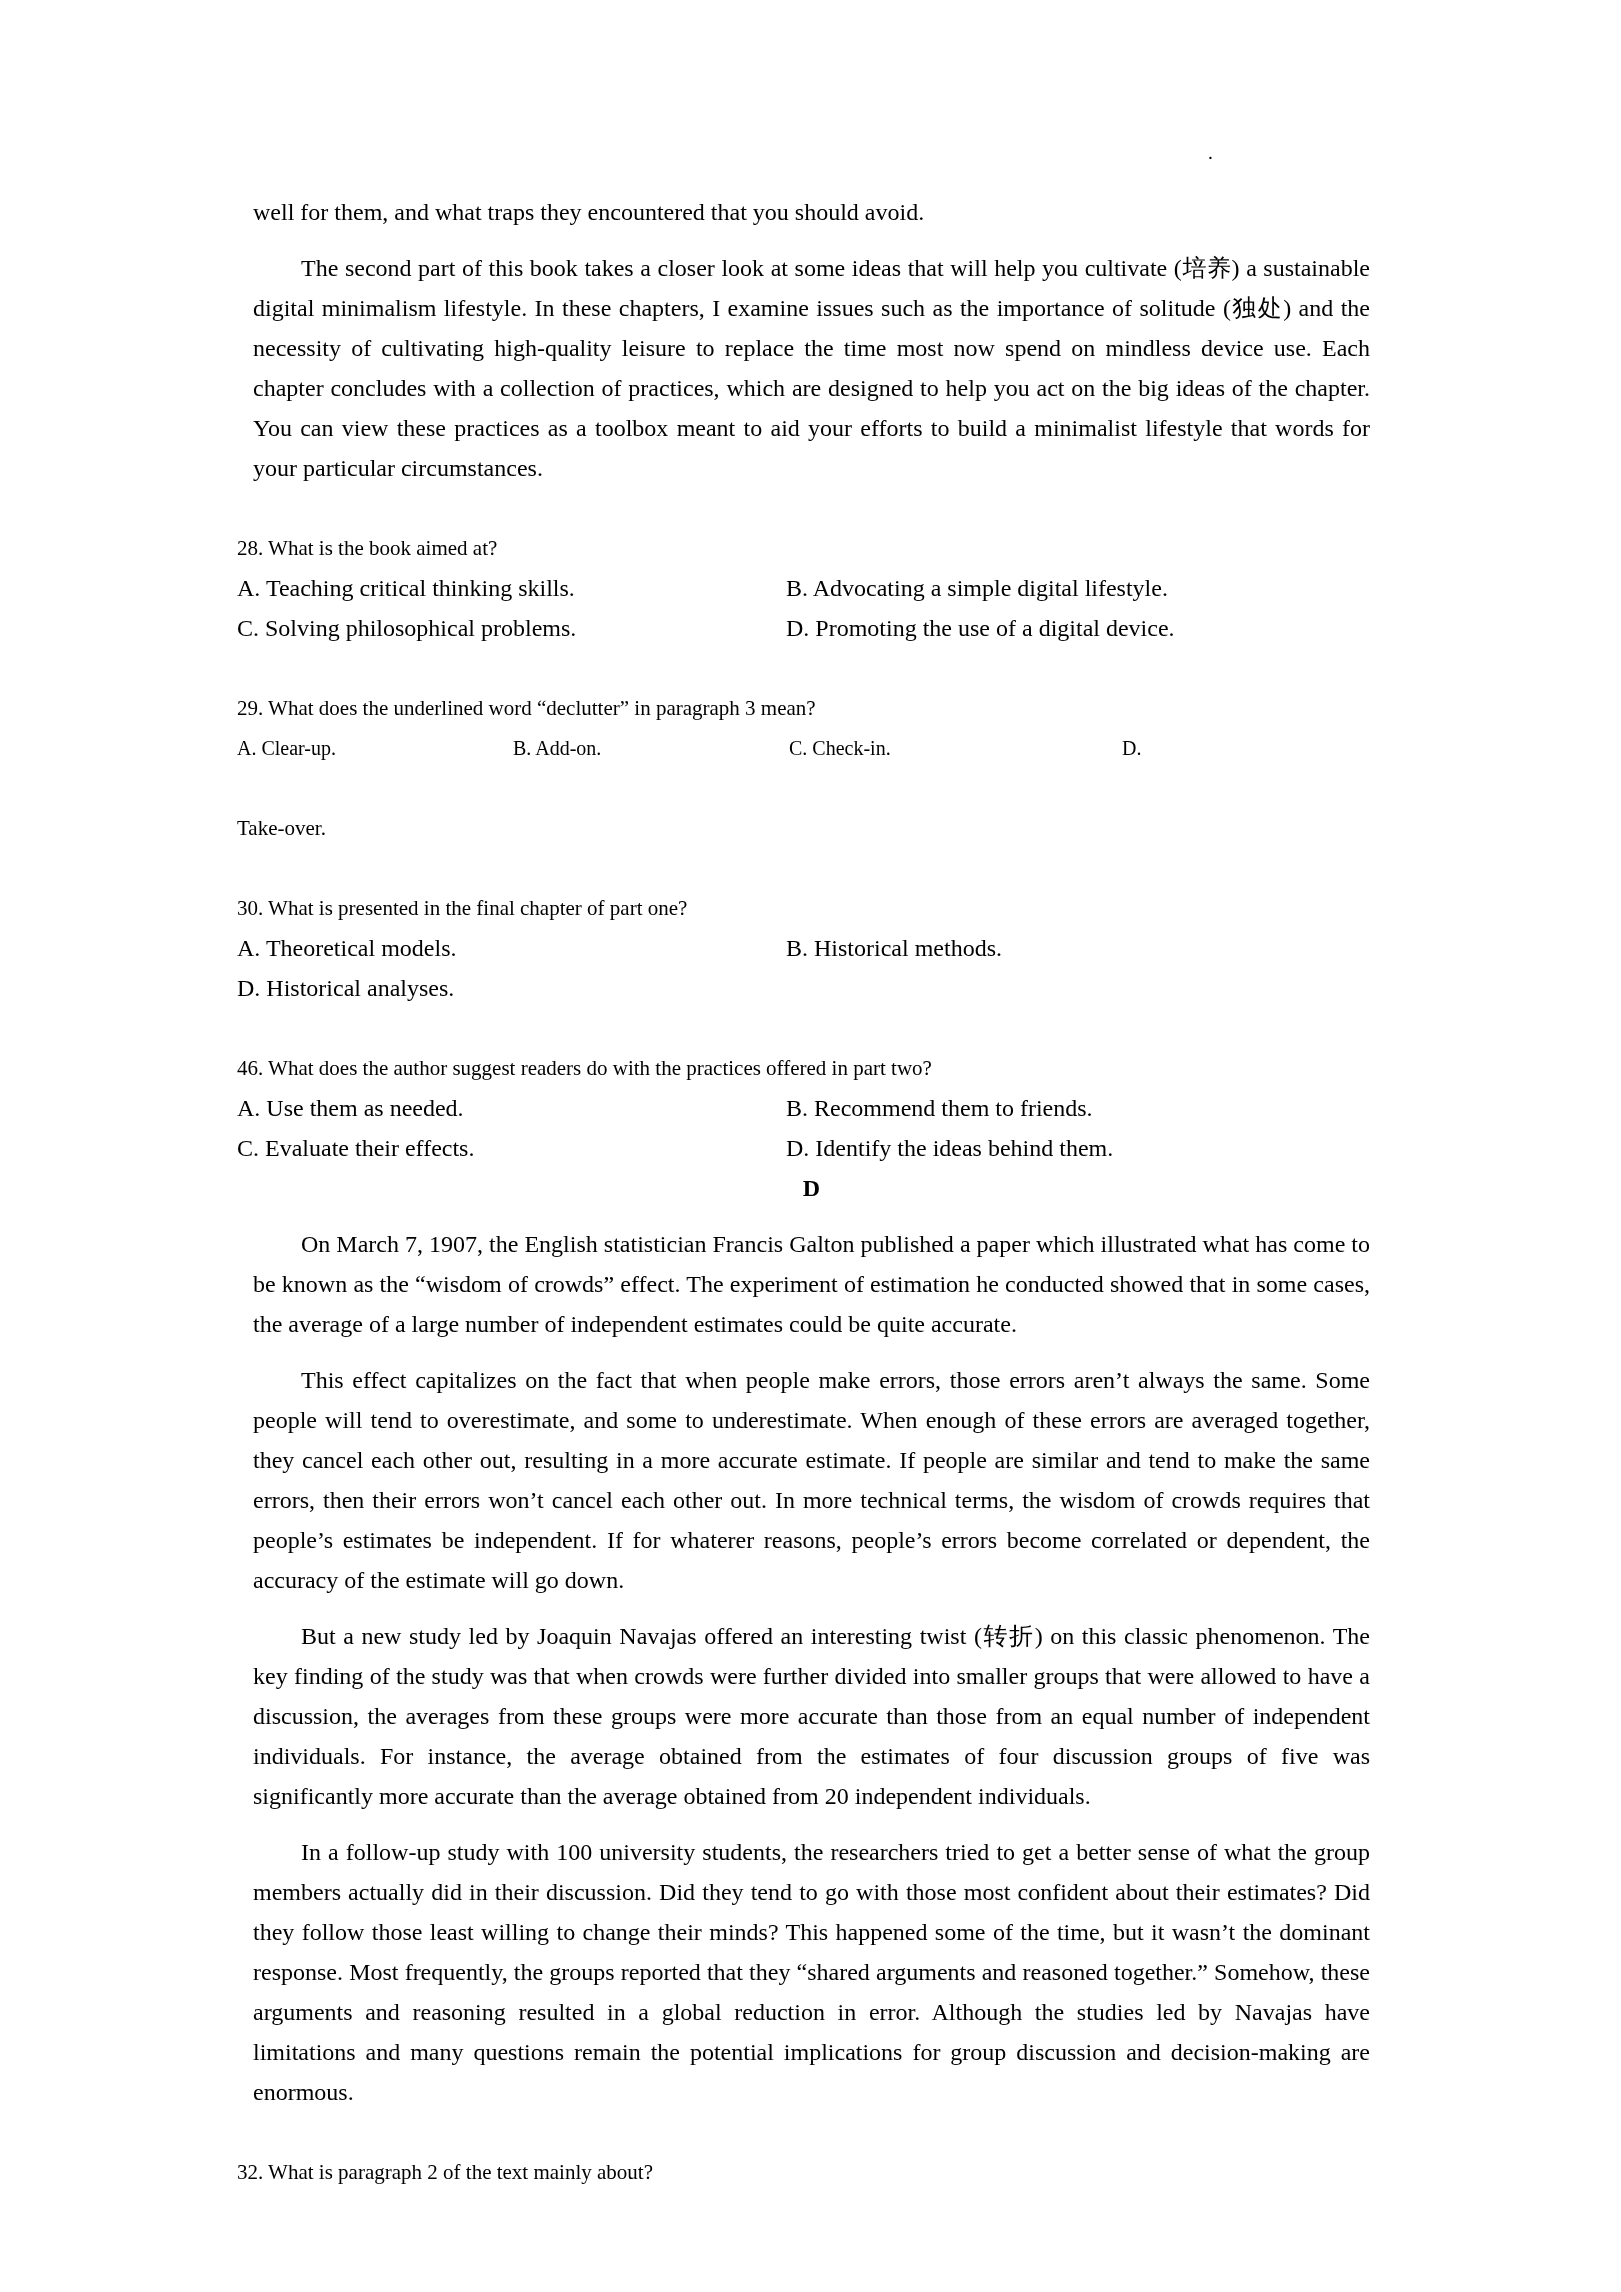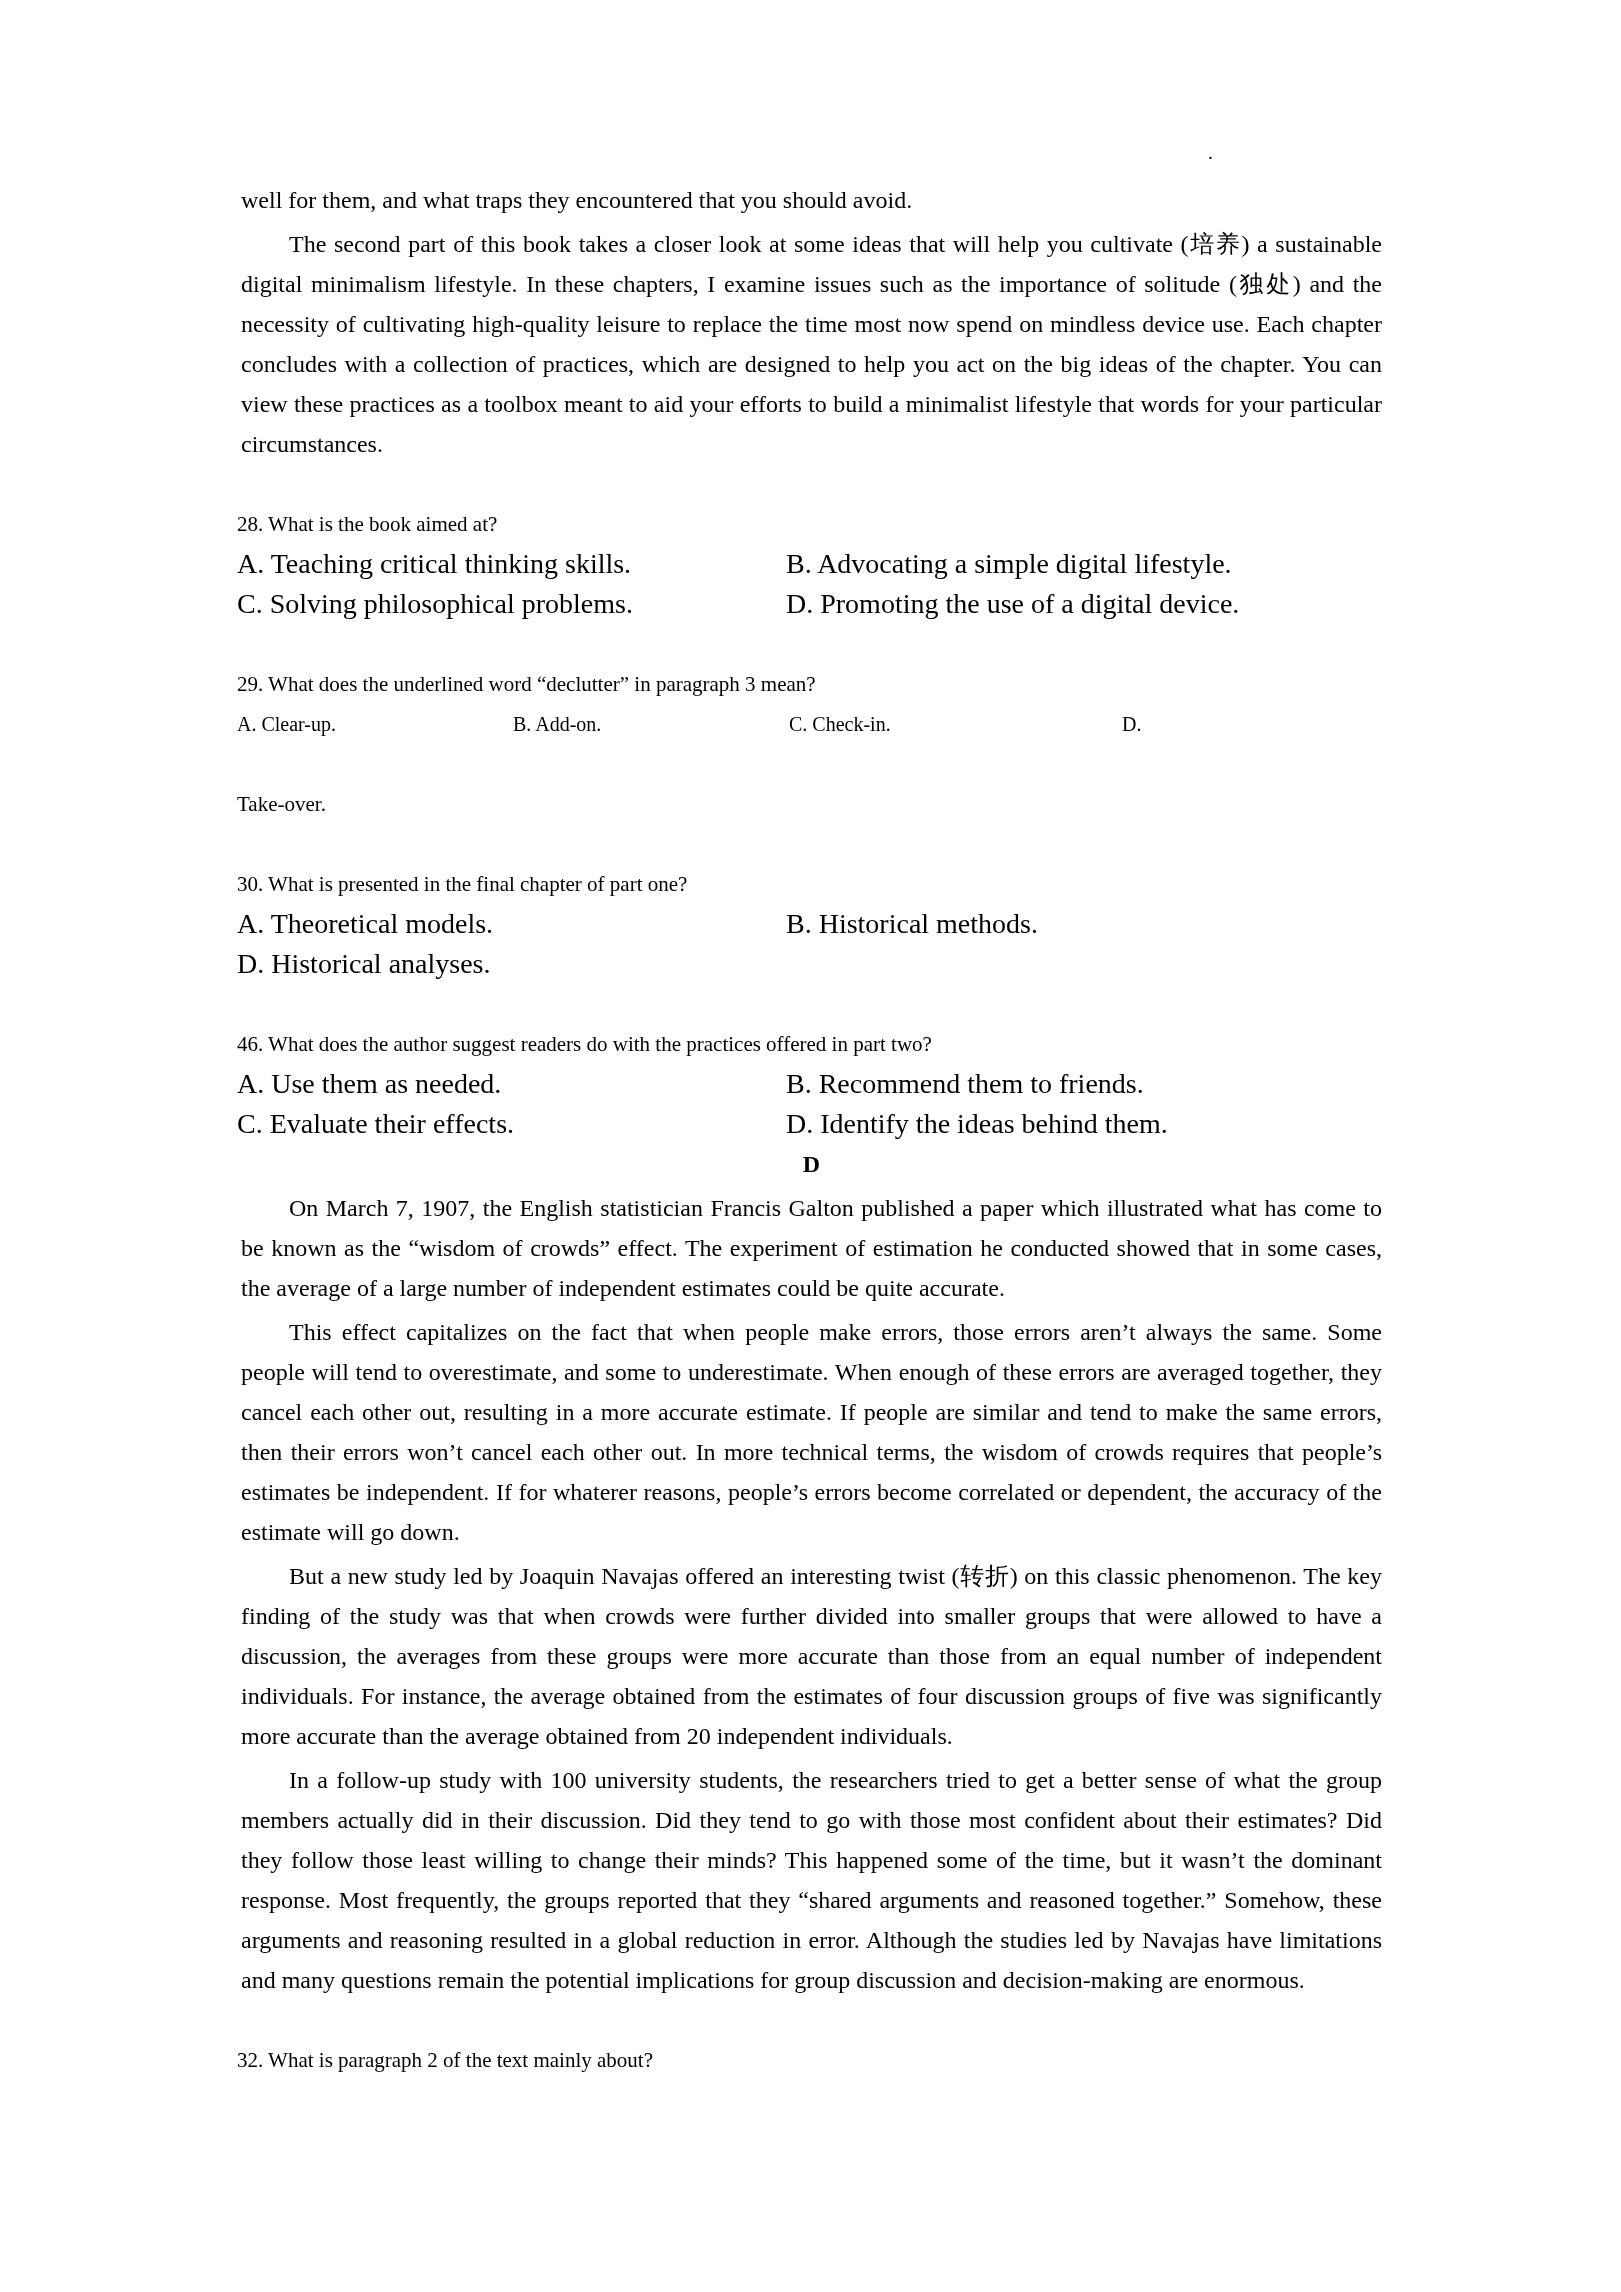--- a/index.html
+++ b/index.html
@@ -24,21 +24,21 @@
   }
   .dot-mark {
     position: absolute;
     left: 1208px;
     top: 143px;
     font-size: 19.6px;
     line-height: 1;
     color: #000;
   }
   p {
-    margin: 4px;
+    margin: 16px;
     font-size: 24px;
     line-height: 40px;
     text-align: justify;
     text-justify: inter-word;
   }
   p.indent {
     text-indent: 48px;
   }
   .center-letter {
     text-align: center;
@@ -46,21 +46,21 @@
     font-size: 24px;
     line-height: 40px;
   }
   .q {
     font-size: 21px;
     line-height: 40px;
     margin-top: 40px;
   }
   .opts {
     display: flex;
-    font-size: 28px;
+    font-size: 24px;
     line-height: 40px;
     justify-content: flex-end;
   }
   .opts .col2a { width: 549px; flex: 0 0 549px; }
   .opts .col2b { flex: 1 1 auto; }
   .opts3 {
     display: flex;
     font-size: 20px;
     line-height: 40px;
   }

